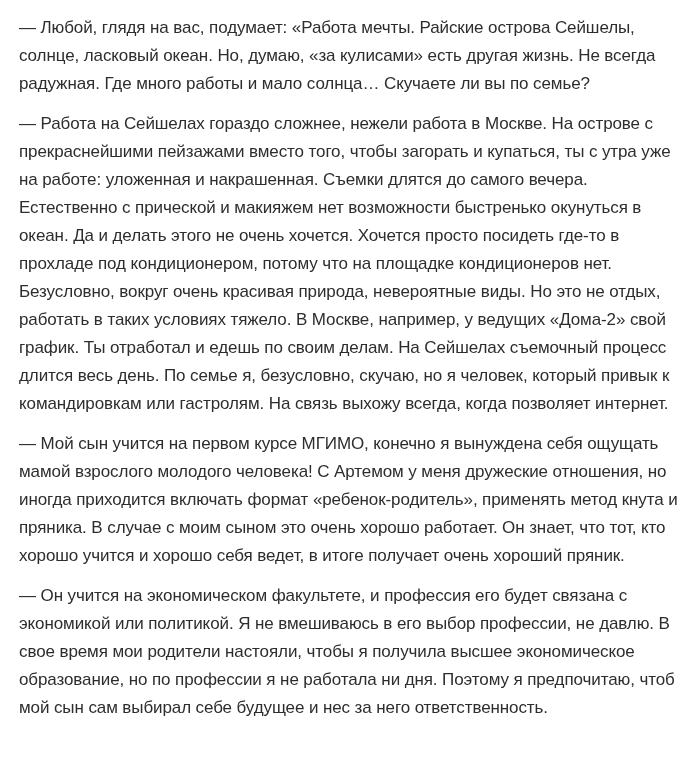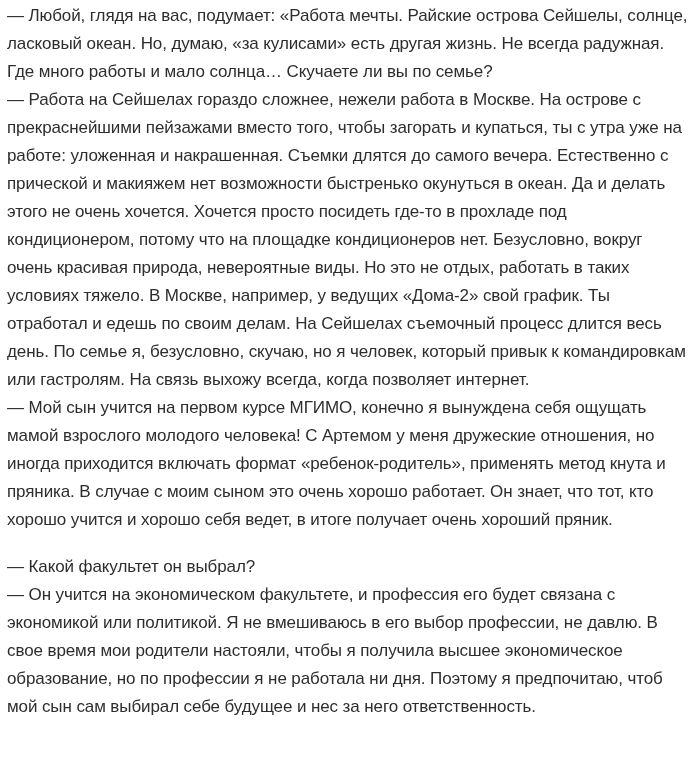--- a/index.html
+++ b/index.html
@@ -18,30 +18,29 @@
       box-sizing: border-box;
       width: 699px;
       padding: 2px 8px 0 7px;
       color: #2d2d2d;
       font-size: 17px;
       line-height: 28px;
       letter-spacing: -0.1px;
       font-weight: 400;
     }
     .para {
-      margin: 0;
+      margin: 12px;
       padding: 0;
       text-align: left;
     }
     .para.block-gap {
       margin-top: 19px;
     }
   </style>
 </head>
 <body>
 
 <article class="article-body">
   <p class="para">— Любой, глядя на вас, подумает: «Работа мечты. Райские острова Сейшелы, солнце, ласковый океан. Но, думаю, «за кулисами» есть другая жизнь. Не всегда радужная. Где много работы и мало солнца… Скучаете ли вы по семье?</p>
   <p class="para">— Работа на Сейшелах гораздо сложнее, нежели работа в Москве. На острове с прекраснейшими пейзажами вместо того, чтобы загорать и купаться, ты с утра уже на работе: уложенная и накрашенная. Съемки длятся до самого вечера. Естественно с прической и макияжем нет возможности быстренько окунуться в океан. Да и делать этого не очень хочется. Хочется просто посидеть где-то в прохладе под кондиционером, потому что на площадке кондиционеров нет. Безусловно, вокруг очень красивая природа, невероятные виды. Но это не отдых, работать в таких условиях тяжело. В Москве, например, у ведущих «Дома-2» свой график. Ты отработал и едешь по своим делам. На Сейшелах съемочный процесс длится весь день. По семье я, безусловно, скучаю, но я человек, который привык к командировкам или гастролям. На связь выхожу всегда, когда позволяет интернет.</p>
   <p class="para">— Мой сын учится на первом курсе МГИМО, конечно я вынуждена себя ощущать мамой взрослого молодого человека! С Артемом у меня дружеские отношения, но иногда приходится включать формат «ребенок-родитель», применять метод кнута и пряника. В случае с моим сыном это очень хорошо работает. Он знает, что тот, кто хорошо учится и хорошо себя ведет, в итоге получает очень хороший пряник.</p>
-  <p class="para block-gap">— Какой факультет он выбрал?</p>
   <p class="para">— Он учится на экономическом факультете, и профессия его будет связана с экономикой или политикой. Я не вмешиваюсь в его выбор профессии, не давлю. В свое время мои родители настояли, чтобы я получила высшее экономическое образование, но по профессии я не работала ни дня. Поэтому я предпочитаю, чтоб мой сын сам выбирал себе будущее и нес за него ответственность.</p>
 </article>
 
 </body></html>

